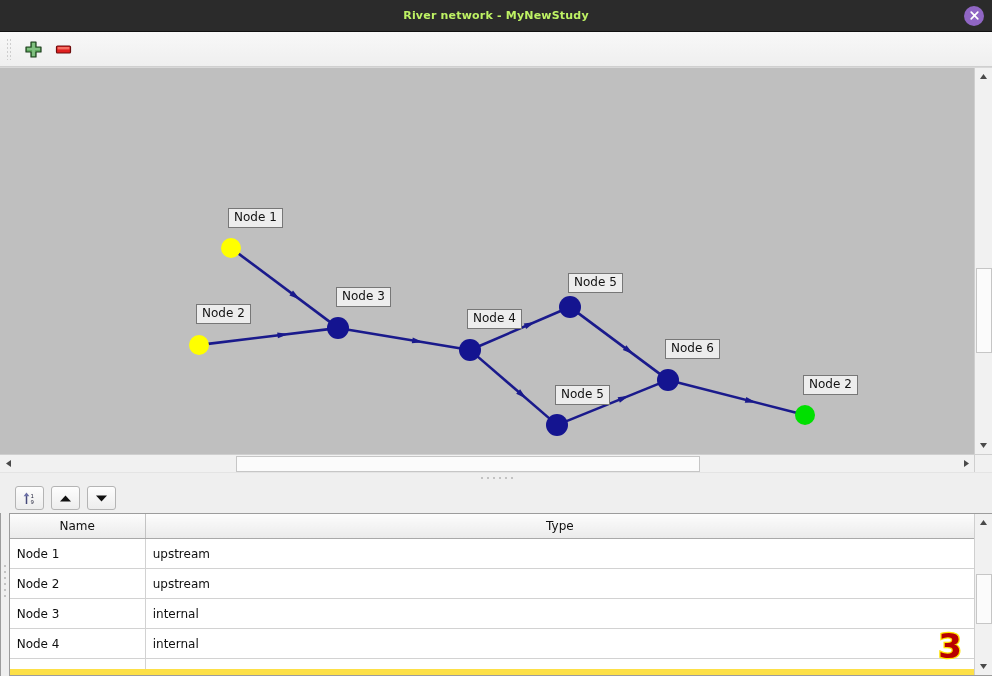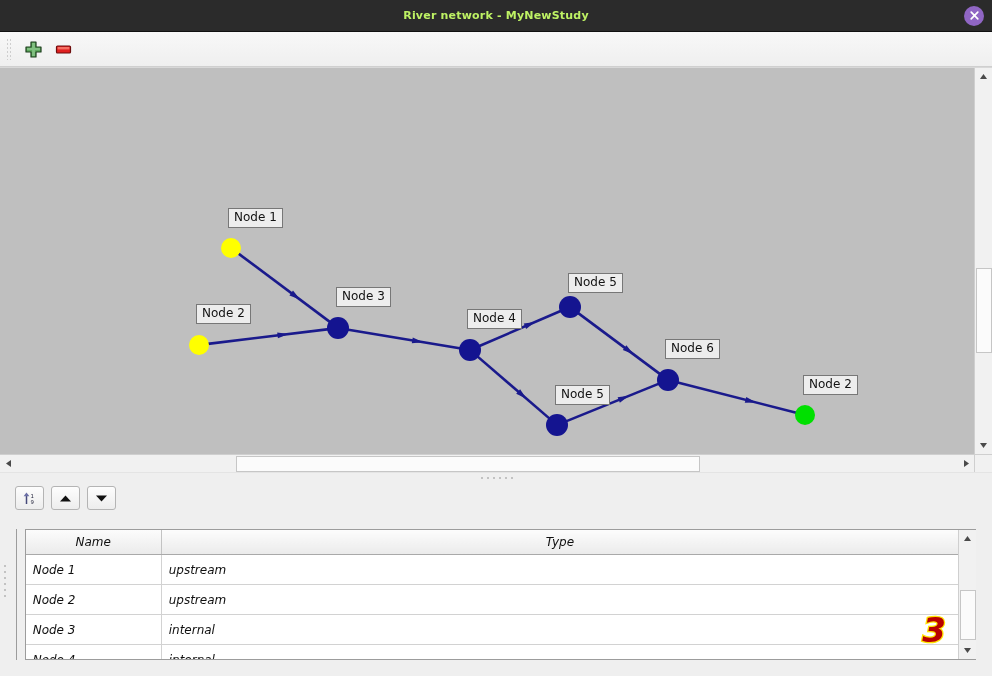--- a/index.html
+++ b/index.html
@@ -214,24 +214,23 @@
     display: flex; align-items: center; justify-content: center;
     cursor: pointer;
   }
 
   .table-wrap {
     flex: 1 1 auto;
     position: relative;
     background: #fde047;
     border: 1px solid #9c9c9c;
     border-right: none;
-    margin: 16px;
+    margin: 0;
     overflow: hidden;
     min-height: 0;
-    font-style: italic;
   }
   .pane.right .table-wrap { border-left: 1px solid #9c9c9c; }
   table.grid {
     border-collapse: collapse;
     width: calc(100% - 17px);
     table-layout: fixed;
   }
   table.grid th {
     background: linear-gradient(to bottom, #fcfcfc 0%, #ebebeb 100%);
     border-right: 1px solid #c3c3c3;

